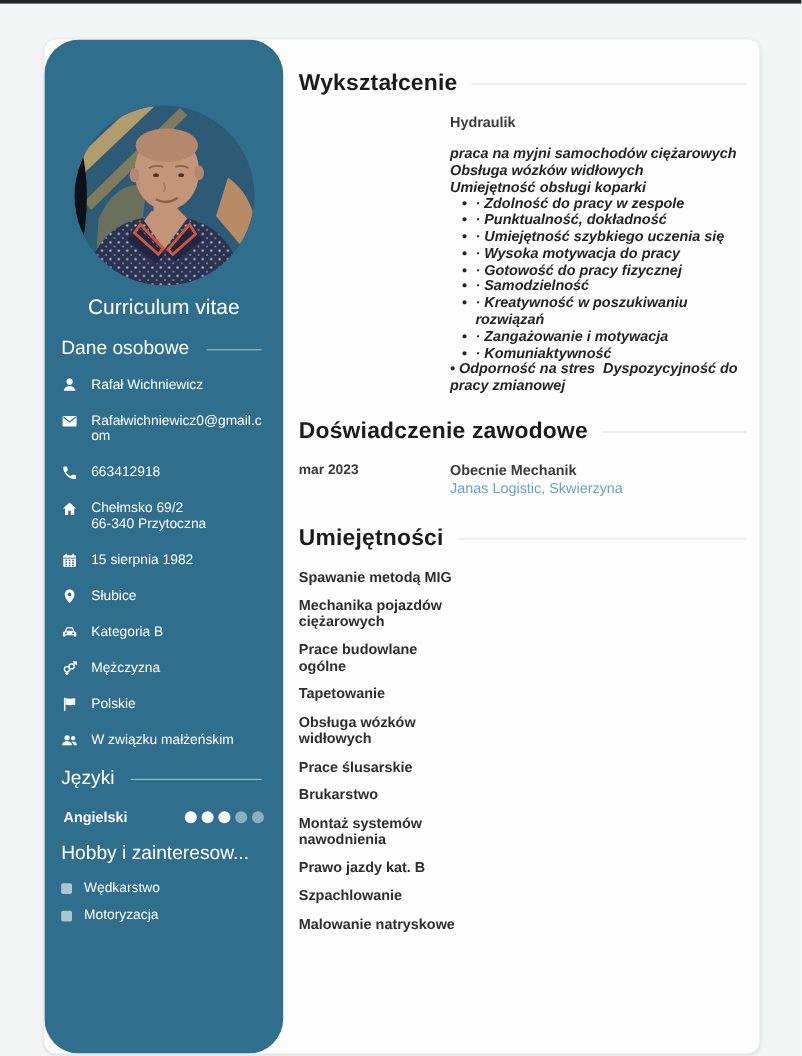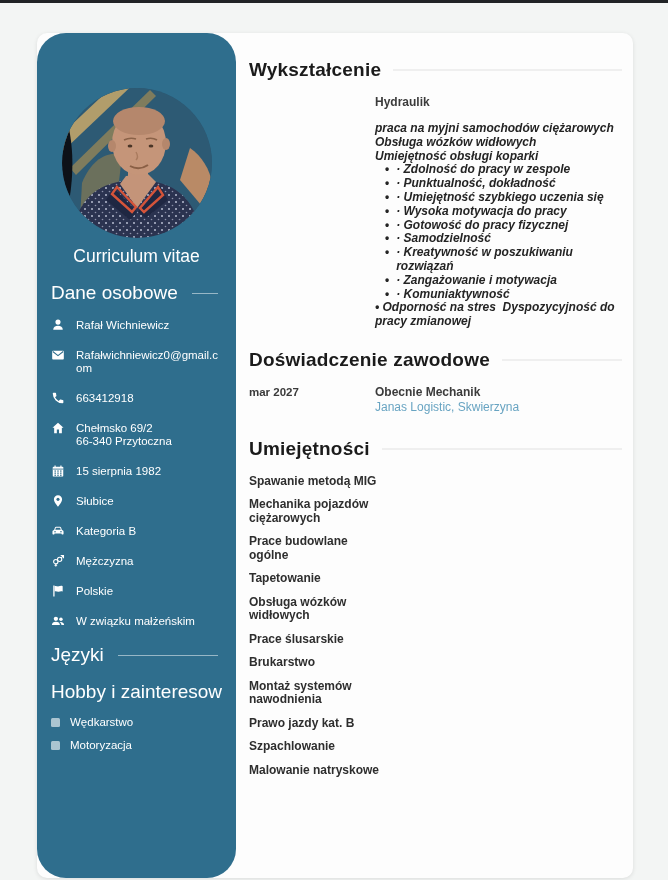--- a/index.html
+++ b/index.html
@@ -13,21 +13,21 @@
              display:flex; overflow:hidden; }
 
   
   .sidebar { width:199px; flex:0 0 199px; background:#2f6e8d; color:#fff; padding:55px 14px 20px 14px;border-radius:29px; }
 
   .photo-ring { width:150px; height:150px; margin:0 auto; border-radius:50%; overflow:hidden; background:#2d5a74; }
   .photo-ring svg { display:block; }
 
   .cv-title { text-align:center; font-size:17.5px; margin-top:8px; font-weight:400; color:#fff; }
 
-  .side-header { display:flex; align-items:center; font-size:19px; font-weight:400; margin-top:15px; color:#fff; }
+  .side-header { display:flex; align-items:center; font-size:16px; font-weight:400; margin-top:15px; color:#fff; }
   .side-header .hline { flex:1; height:1px; background:rgba(255,255,255,.5); margin-left:14px; margin-right:4px; }
   .side-header.no-line { white-space:nowrap; overflow:hidden; }
 
   ul.personal { list-style:none; margin-top:14px; }
   ul.personal li { display:flex; align-items:flex-start; margin-bottom:16px; }
   ul.personal .icn { width:14px; height:14px; flex:0 0 14px; margin-right:11px; margin-top:0; }
   ul.personal .icn svg { width:14px; height:14px; display:block; }
   ul.personal .itxt { font-size:11.5px; line-height:13px; white-space:pre-line; overflow-wrap:anywhere; padding-top:1px; }
 
   .lang-row { display:flex; align-items:center; justify-content:space-between; margin-top:16px; padding:0 2px; }
@@ -232,20 +232,30 @@
           </span>
           <span class="itxt">W związku małżeńskim</span>
         </li>
     </ul>
 
     <div class="side-header">
       <span>Języki</span>
       <span class="hline"></span>
     </div>
 
+    <div class="lang-row">
+        <span class="lang-name">Angielski</span>
+        <span class="dots">
+          <span class="dot filled"></span>
+          <span class="dot filled"></span>
+          <span class="dot filled"></span>
+          <span class="dot empty"></span>
+          <span class="dot empty"></span>
+        </span>
+      </div>
 
     <div class="side-header no-line">
       <span>Hobby i zainteresow...</span>
     </div>
 
     <ul class="hobbies">
       <li>
           <span class="sq"></span>
           <span class="htxt">Wędkarstwo</span>
         </li>
@@ -305,21 +315,21 @@
         </div>
       </div>
     </section>
 
     <section class="section-exp">
       <div class="h2row">
         <h2>Doświadczenie zawodowe</h2>
         <span class="hline"></span>
       </div>
       <div class="entry-row">
-          <div class="date-col">mar 2027</div>
+          <div class="date-col">mar 2023</div>
           <div>
             <div class="job-title">Obecnie Mechanik</div>
             <div class="company">Janas Logistic, Skwierzyna</div>
           </div>
         </div>
     </section>
 
     <section class="section-skills">
       <div class="h2row">
         <h2>Umiejętności</h2>

